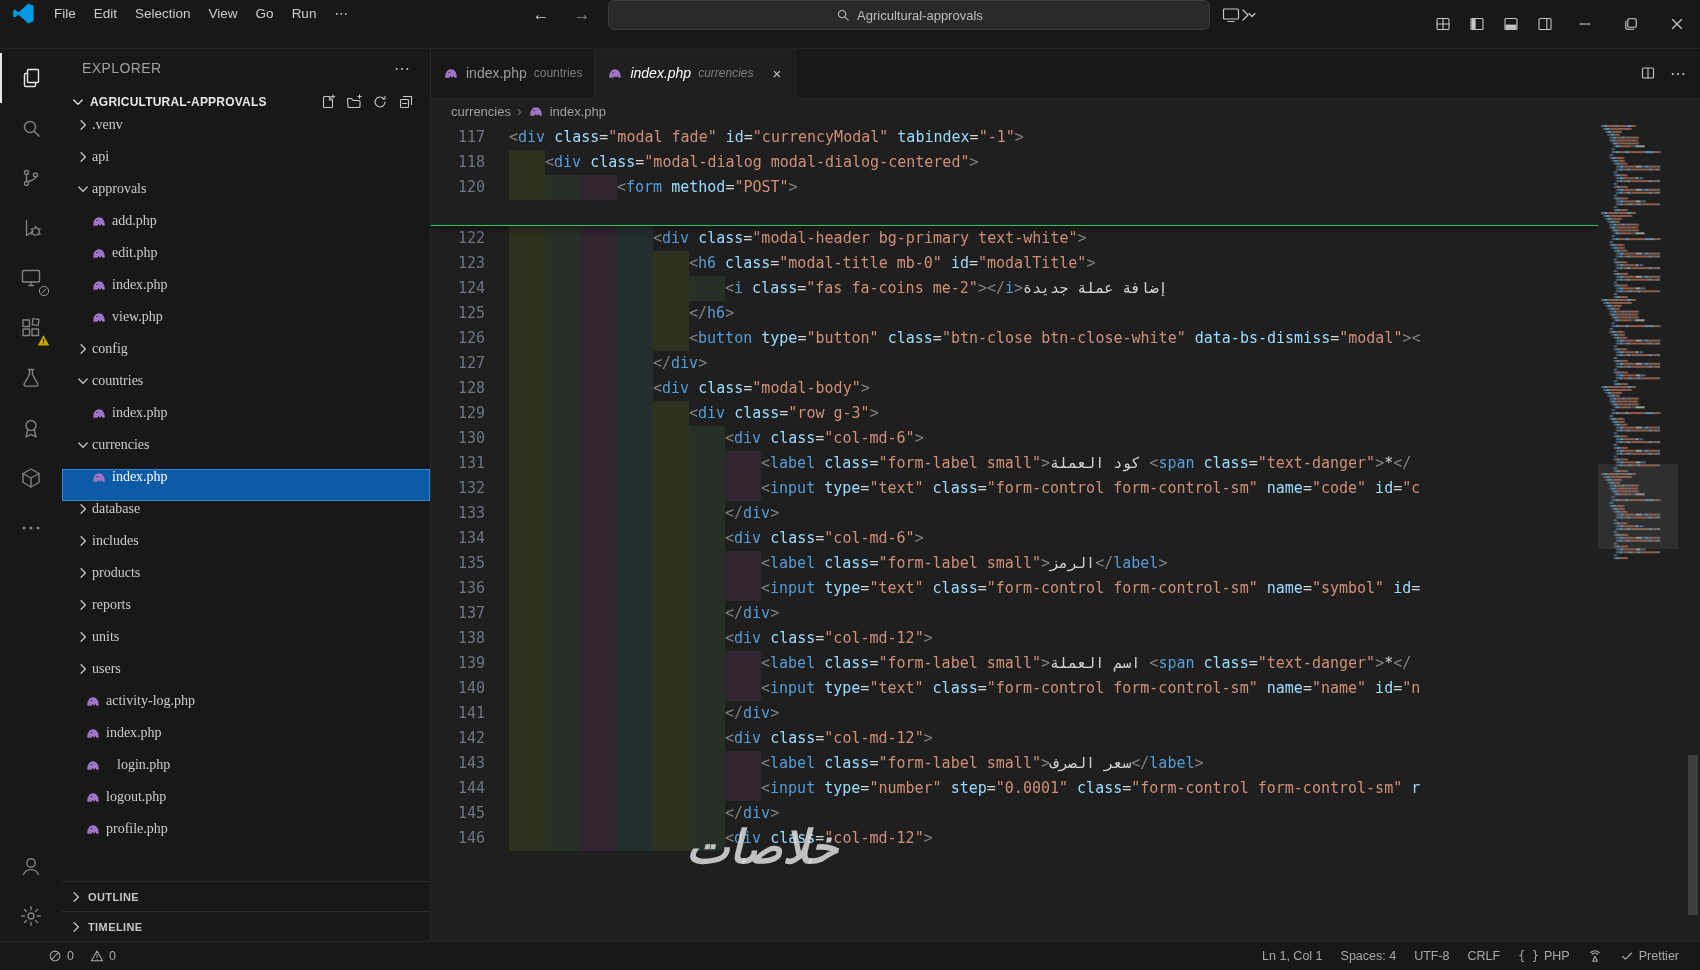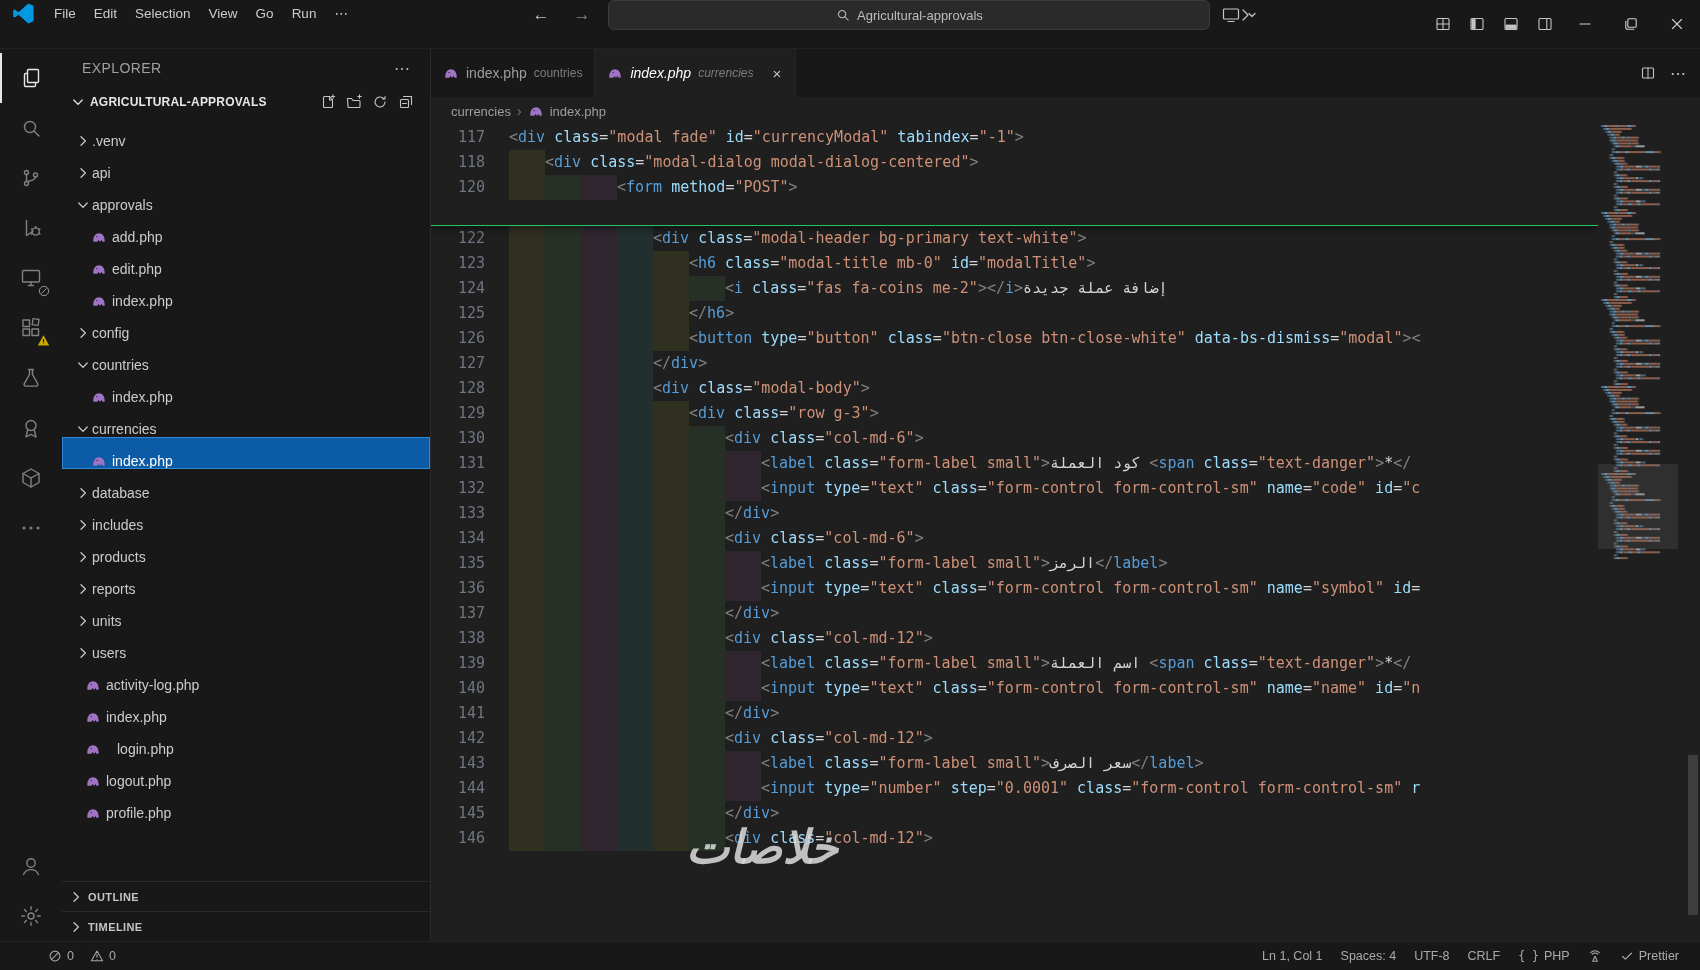--- a/index.html
+++ b/index.html
@@ -36,21 +36,21 @@
 
   
   .sidebar{width:368px;flex:none;background:#181818;border-right:1px solid #2a2a2a;position:relative;overflow:hidden;}
   .sb-header{height:38px;display:flex;align-items:center;justify-content:space-between;padding:0 16px 0 20px;}
   .sb-title{font-size:14px;letter-spacing:.4px;color:#a0a0a0;}
   .sb-more{color:#b5b5b5;font-size:16px;padding:0 4px}
   .project-row{height:30px;display:flex;align-items:center;gap:4px;padding:0 10px 0 8px;color:#e7e7e7;}
   .project-label{font-size:12px;font-weight:bold;letter-spacing:.2px;flex:1;white-space:nowrap;overflow:hidden}
   .proj-actions{display:flex;align-items:center;gap:10px;color:#c5c5c5;padding-right:6px}
   .tree{position:absolute;top:68px;left:0;right:0;bottom:58px;overflow:hidden;}
-  .tree-row{height:32px;display:flex;align-items:flex-end;font-size:14px;color:#cccccc;cursor:default;white-space:nowrap;}
+  .tree-row{height:32px;display:flex;align-items:flex-start;font-size:14px;color:#cccccc;cursor:default;white-space:nowrap;font-family:Liberation Serif, serif;}
   .tree-row .chev{width:18px;display:flex;justify-content:center;color:#c5c5c5;flex:none}
   .tree-row .ficon{width:18px;display:flex;justify-content:center;flex:none;margin-right:4px}
   .tree-row.sel{background:#0b5ba6;color:#ffffff;outline:1px solid #2f87d6;outline-offset:-1px;}
   .sb-sections{position:absolute;left:0;right:0;bottom:0;}
   .sb-section{height:29px;display:flex;align-items:center;gap:4px;padding-left:6px;border-top:1px solid #2a2a2a;
               font-size:11px;font-weight:bold;letter-spacing:.4px;color:#c5c5c5;background:#181818;}
 
   
   .editor{flex:1;display:flex;flex-direction:column;min-width:0;background:#1f1f1f;}
   .tabbar{height:48px;flex:none;background:#181818;display:flex;align-items:stretch;}
@@ -382,20 +382,29 @@
             <span>edit.php</span>
           </div>
           <div class="tree-row" style="padding-left: 28px;">
             <span class="ficon">
               <svg width="16" height="16" viewBox="0 0 16 16">
                 <path d="M2.3 11.6C2.3 7 4.9 4.3 8 4.3s5.7 2.7 5.7 7.3v1.1h-2.2l-.8-1.7-1.7 1.7-1.7-1.7-.8 1.7H2.3z" fill="#a074c4"></path>
                 <circle cx="6.1" cy="7.6" r=".7" fill="#1f1f1f"></circle>
               </svg>
             </span>
             <span>index.php</span>
+          </div>
+          <div class="tree-row" style="padding-left: 28px;">
+            <span class="ficon">
+              <svg width="16" height="16" viewBox="0 0 16 16">
+                <path d="M2.3 11.6C2.3 7 4.9 4.3 8 4.3s5.7 2.7 5.7 7.3v1.1h-2.2l-.8-1.7-1.7 1.7-1.7-1.7-.8 1.7H2.3z" fill="#a074c4"></path>
+                <circle cx="6.1" cy="7.6" r=".7" fill="#1f1f1f"></circle>
+              </svg>
+            </span>
+            <span>view.php</span>
           </div>
           <div class="tree-row" style="padding-left: 12px;">
             <span class="chev">
               <svg width="16" height="16" viewBox="0 0 16 16" fill="none" stroke="currentColor" stroke-width="1.3" stroke-linecap="round" stroke-linejoin="round">
                 <path d="M6 3.8l4.4 4.2L6 12.2"></path>
               </svg>
             </span>
             <span>config</span>
           </div>
           <div class="tree-row" style="padding-left: 12px;">

